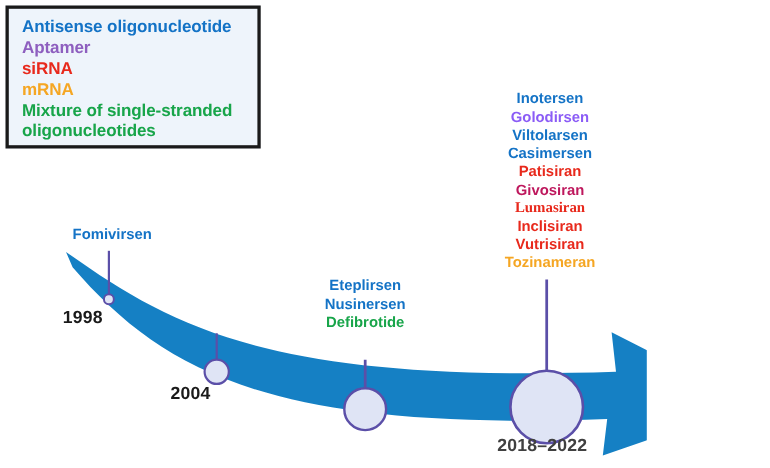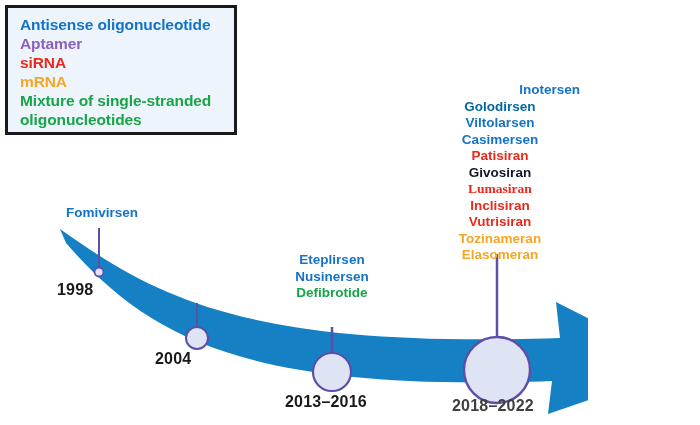--- a/index.html
+++ b/index.html
@@ -119,31 +119,29 @@
   </div>
 
 
   <div class="name-group" id="group-mid">
     <div class="name" style="color: rgb(20, 115, 198);">Eteplirsen</div>
     <div class="name" style="color: rgb(20, 115, 198);">Nusinersen</div>
     <div class="name" style="color: rgb(24, 165, 74);">Defibrotide</div>
   </div>
 
   <div class="name-group" id="group-late">
-    <div class="name" style="color: rgb(20, 115, 198); text-align: right;">Inotersen</div>
-    <div class="name" style="color: #0369a1;">Golodirsen</div>
+    <div class="name" style="color: rgb(20, 115, 198);">Inotersen</div>
+    <div class="name" style="color: #8b5cf6;">Golodirsen</div>
     <div class="name" style="color: rgb(20, 115, 198);">Viltolarsen</div>
     <div class="name" style="color: rgb(20, 115, 198);">Casimersen</div>
     <div class="name" style="color: rgb(232, 41, 28);">Patisiran</div>
-    <div class="name" style="color: #0f172a; text-align: center;">Givosiran</div>
+    <div class="name" style="color: #be185d; text-align: center;">Givosiran</div>
     <div class="name" style="color: rgb(232, 41, 28); font-family: Liberation Serif, serif;">Lumasiran</div>
     <div class="name" style="color: rgb(232, 41, 28);">Inclisiran</div>
     <div class="name" style="color: rgb(232, 41, 28);">Vutrisiran</div>
     <div class="name" style="color: rgb(245, 166, 35);">Tozinameran</div>
-    <div class="name" style="color: rgb(245, 166, 35);">Elasomeran</div>
   </div>
 
   <div class="year-label" id="year-1998" style="color: rgb(26, 26, 26);">1998</div>
   <div class="year-label" id="year-2004" style="color: rgb(26, 26, 26);">2004</div>
-  <div class="year-label" id="year-2013" style="color: rgb(26, 26, 26);">2013–2016</div>
   <div class="year-label" id="year-2018" style="color: #404040; text-align: right;">2018–2022</div>
 
 </div>
 
 </body></html>

